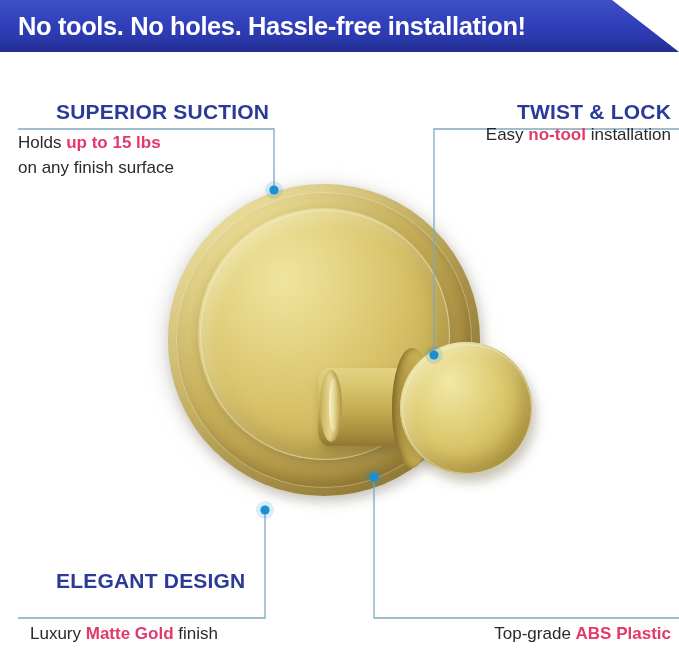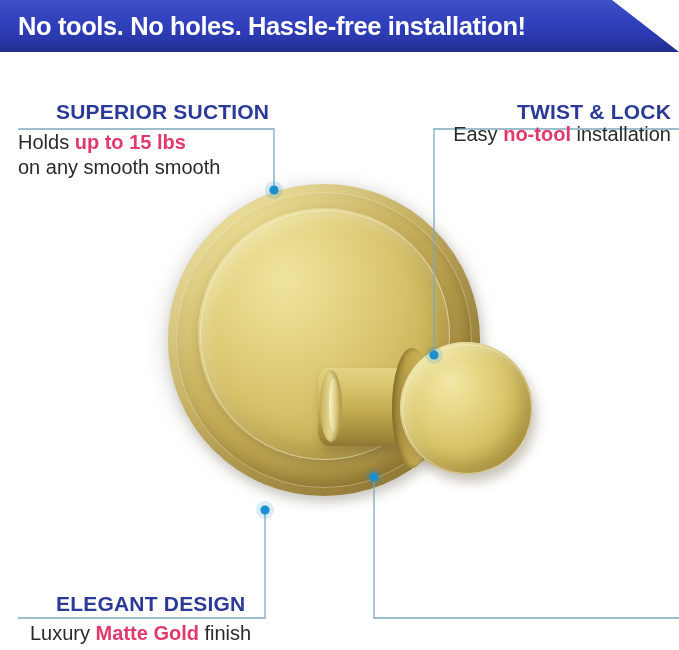--- a/index.html
+++ b/index.html
@@ -209,37 +209,37 @@
     font-size: 21px;
     font-weight: bold;
     letter-spacing: 0.2px;
     white-space: nowrap;
     font-family: "Liberation Sans", sans-serif;
     margin-left: 38px;
   }
   .callout-body {
     position: absolute;
     color: #2a2a2a;
-    font-size: 20px;
+    font-size: 17px;
     line-height: 25px;
     white-space: nowrap;
     font-family: "Liberation Sans", sans-serif;
   }
   .hl {
     color: #e2396b;
     font-weight: bold;
   }
 
   #tl-title { left: 18px; top: 100px; }
   #tl-body  { left: 18px; top: 130px; }
 
   #tr-title { right: 8px; top: 100px; text-align: center; }
   #tr-body  { right: 8px; top: 122px; text-align: right; }
 
-  #bl-title { left: 18px; top: 592px; }
+  #bl-title { left: 18px; top: 569px; }
   #bl-body  { left: 30px; top: 621px; text-align: center; }
 
   #br-title { right: 8px; top: 592px; text-align: right; }
   #br-body  { right: 8px; top: 621px; text-align: right; }
 </style>
 </head>
 <body>
 
 <div id="page">
 
@@ -277,27 +277,30 @@
     <circle cx="265" cy="510" r="4.6" fill="#1a8fd1"></circle>
 
     <path d="M374 477 V618 H679" fill="none" stroke="#7fa9bd" stroke-width="1.3"></path>
     <circle cx="374" cy="477" r="9" fill="#1a8fd1" opacity="0.16"></circle>
     <circle cx="374" cy="477" r="4.6" fill="#1a8fd1"></circle>
   </svg>
 
   <div class="callout-title" id="tl-title">SUPERIOR SUCTION</div>
   <div class="callout-body" id="tl-body">
     <div><span>Holds </span><span class="hl">up to 15 lbs</span></div>
-    <div>on any smooth smooth</div>
+    <div>on any finish surface</div>
   </div>
 
   <div class="callout-title" id="tr-title">TWIST &amp; LOCK</div>
   <div class="callout-body" id="tr-body">
     <span>Easy </span><span class="hl">no-tool</span><span> installation</span>
   </div>
 
   <div class="callout-title" id="bl-title">ELEGANT DESIGN</div>
   <div class="callout-body" id="bl-body">
     <span>Luxury </span><span class="hl">Matte Gold</span><span> finish</span>
   </div>
 
+  <div class="callout-body" id="br-body">
+    <span>Top-grade </span><span class="hl">ABS Plastic</span>
+  </div>
 
 </div>
 
 </body></html>

